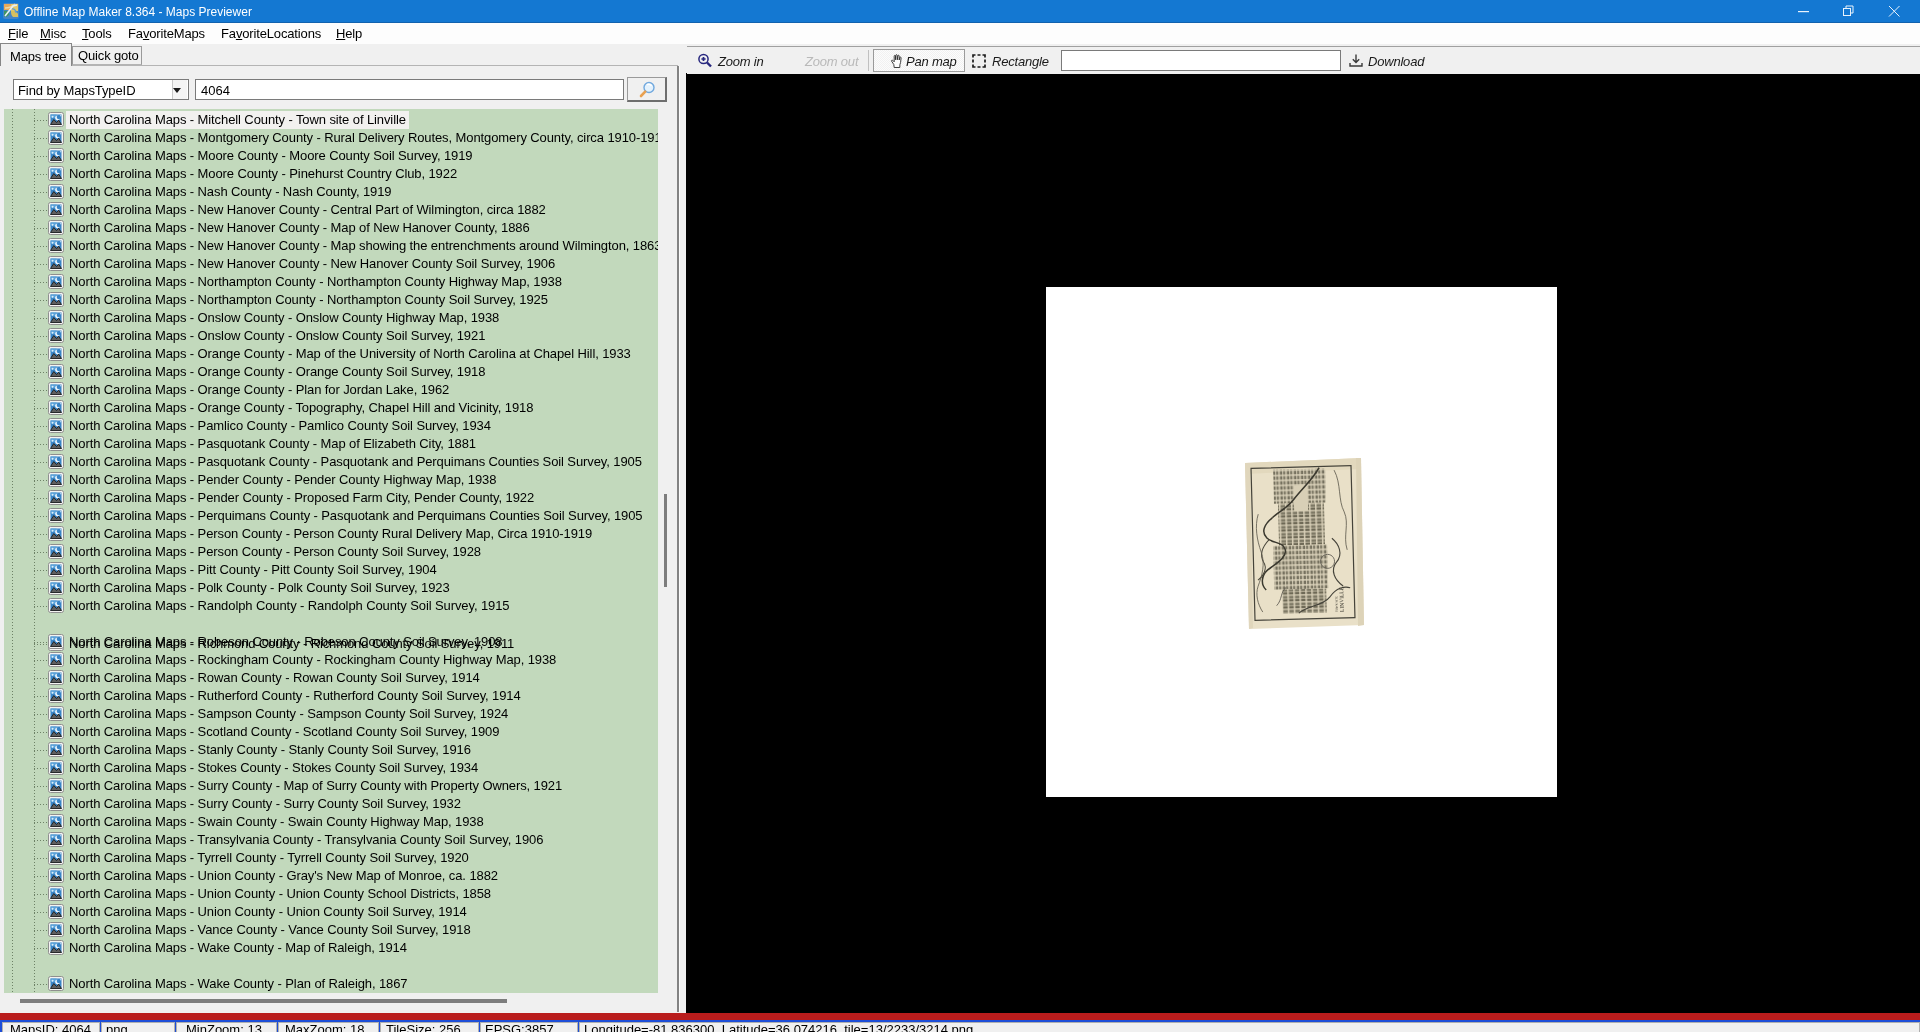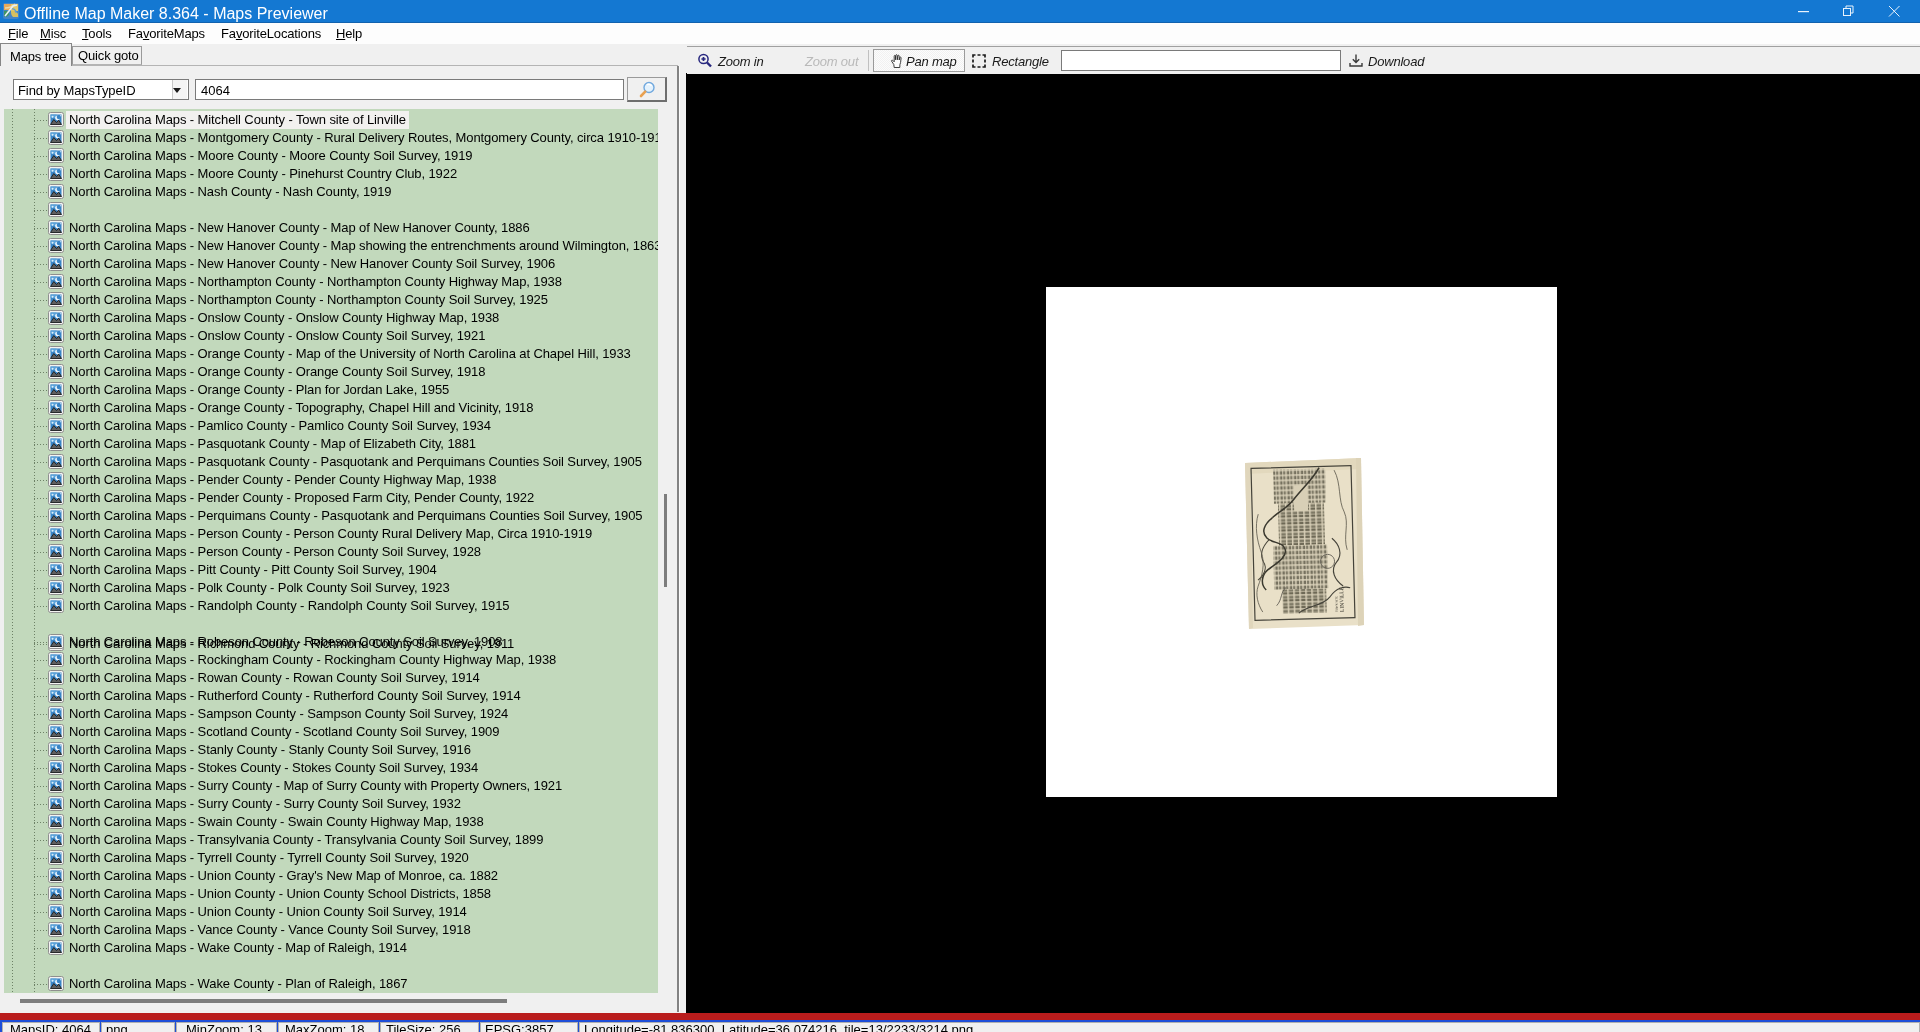--- a/index.html
+++ b/index.html
@@ -1,21 +1,21 @@
 <!DOCTYPE html>
 <html><head>
 <meta charset="utf-8">
 <style>
   html,body{margin:0;padding:0;width:1920px;height:1032px;overflow:hidden;
     font-family:"Liberation Sans",sans-serif;}
   .abs{position:absolute;}
   #win{position:relative;width:1920px;height:1032px;background:#f0f0f0;}
   
   #titlebar{left:0;top:0;width:1920px;height:22px;background:#1478d2;border-bottom:1px solid #1262ae;}
-  #title-text{left:24px;top:5px;color:#fff;font-size:16px;white-space:nowrap;}
+  #title-text{left:24px;top:5px;color:#fff;font-size:12px;white-space:nowrap;}
   
   #menubar{left:0;top:23px;width:1920px;height:21px;background:#fdfdfd;color:#000;font-size:13px;letter-spacing:-0.15px;}
   .mitem{position:absolute;top:3px;}
   
   #leftpanel{left:0;top:44px;width:686px;height:969px;background:#f0f0f0;}
   .tab{position:absolute;font-size:13px;letter-spacing:-0.15px;color:#000;background:#f0f0f0;}
   #tab1{left:0px;top:-1px;width:70px;height:22px;border:1px solid #868686;border-bottom:none;z-index:2;}
   #tab1 span{position:absolute;left:9px;top:5px;}
   #tab2{left:72px;top:2px;width:68px;height:17px;border:1px solid #9a9a9a;border-bottom:1px solid #b4b4b4;}
   #tab2 span{position:absolute;left:5px;top:1px;}
@@ -157,20 +157,21 @@
           <svg class="ric" width="16" height="15">
             <use href="#mapicon"></use>
           </svg>
           <span class="rtx">North Carolina Maps - Nash County - Nash County, 1919</span>
         </div>
 <div class="row" style="top:92px">
           <span class="hdot"></span>
           <svg class="ric" width="16" height="15">
             <use href="#mapicon"></use>
           </svg>
+          <span class="rtx">North Carolina Maps - New Hanover County - Central Part of Wilmington, circa 1882</span>
         </div>
 <div class="row" style="top:110px">
           <span class="hdot"></span>
           <svg class="ric" width="16" height="15">
             <use href="#mapicon"></use>
           </svg>
           <span class="rtx">North Carolina Maps - New Hanover County - Map of New Hanover County, 1886</span>
         </div>
 <div class="row" style="top:128px">
           <span class="hdot"></span>
@@ -226,21 +227,21 @@
           <svg class="ric" width="16" height="15">
             <use href="#mapicon"></use>
           </svg>
           <span class="rtx">North Carolina Maps - Orange County - Orange County Soil Survey, 1918</span>
         </div>
 <div class="row" style="top:272px">
           <span class="hdot"></span>
           <svg class="ric" width="16" height="15">
             <use href="#mapicon"></use>
           </svg>
-          <span class="rtx">North Carolina Maps - Orange County - Plan for Jordan Lake, 1955</span>
+          <span class="rtx">North Carolina Maps - Orange County - Plan for Jordan Lake, 1962</span>
         </div>
 <div class="row" style="top:290px">
           <span class="hdot"></span>
           <svg class="ric" width="16" height="15">
             <use href="#mapicon"></use>
           </svg>
           <span class="rtx">North Carolina Maps - Orange County - Topography, Chapel Hill and Vicinity, 1918</span>
         </div>
 <div class="row" style="top:308px">
           <span class="hdot"></span>
@@ -401,21 +402,21 @@
           <svg class="ric" width="16" height="15">
             <use href="#mapicon"></use>
           </svg>
           <span class="rtx">North Carolina Maps - Swain County - Swain County Highway Map, 1938</span>
         </div>
 <div class="row" style="top:722px">
           <span class="hdot"></span>
           <svg class="ric" width="16" height="15">
             <use href="#mapicon"></use>
           </svg>
-          <span class="rtx">North Carolina Maps - Transylvania County - Transylvania County Soil Survey, 1899</span>
+          <span class="rtx">North Carolina Maps - Transylvania County - Transylvania County Soil Survey, 1906</span>
         </div>
 <div class="row" style="top:740px">
           <span class="hdot"></span>
           <svg class="ric" width="16" height="15">
             <use href="#mapicon"></use>
           </svg>
           <span class="rtx">North Carolina Maps - Tyrrell County - Tyrrell County Soil Survey, 1920</span>
         </div>
 <div class="row" style="top:758px">
           <span class="hdot"></span>

